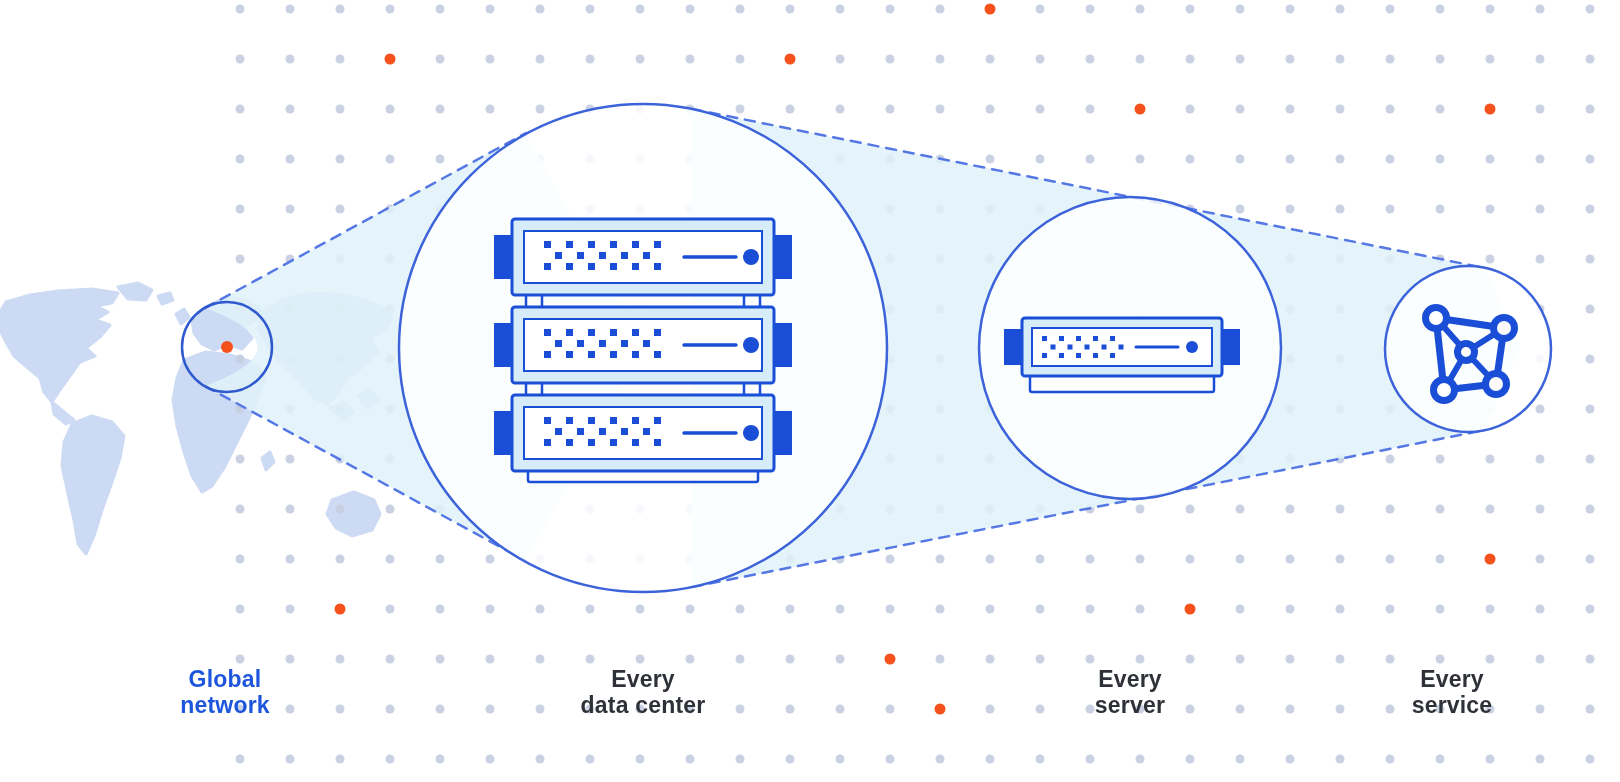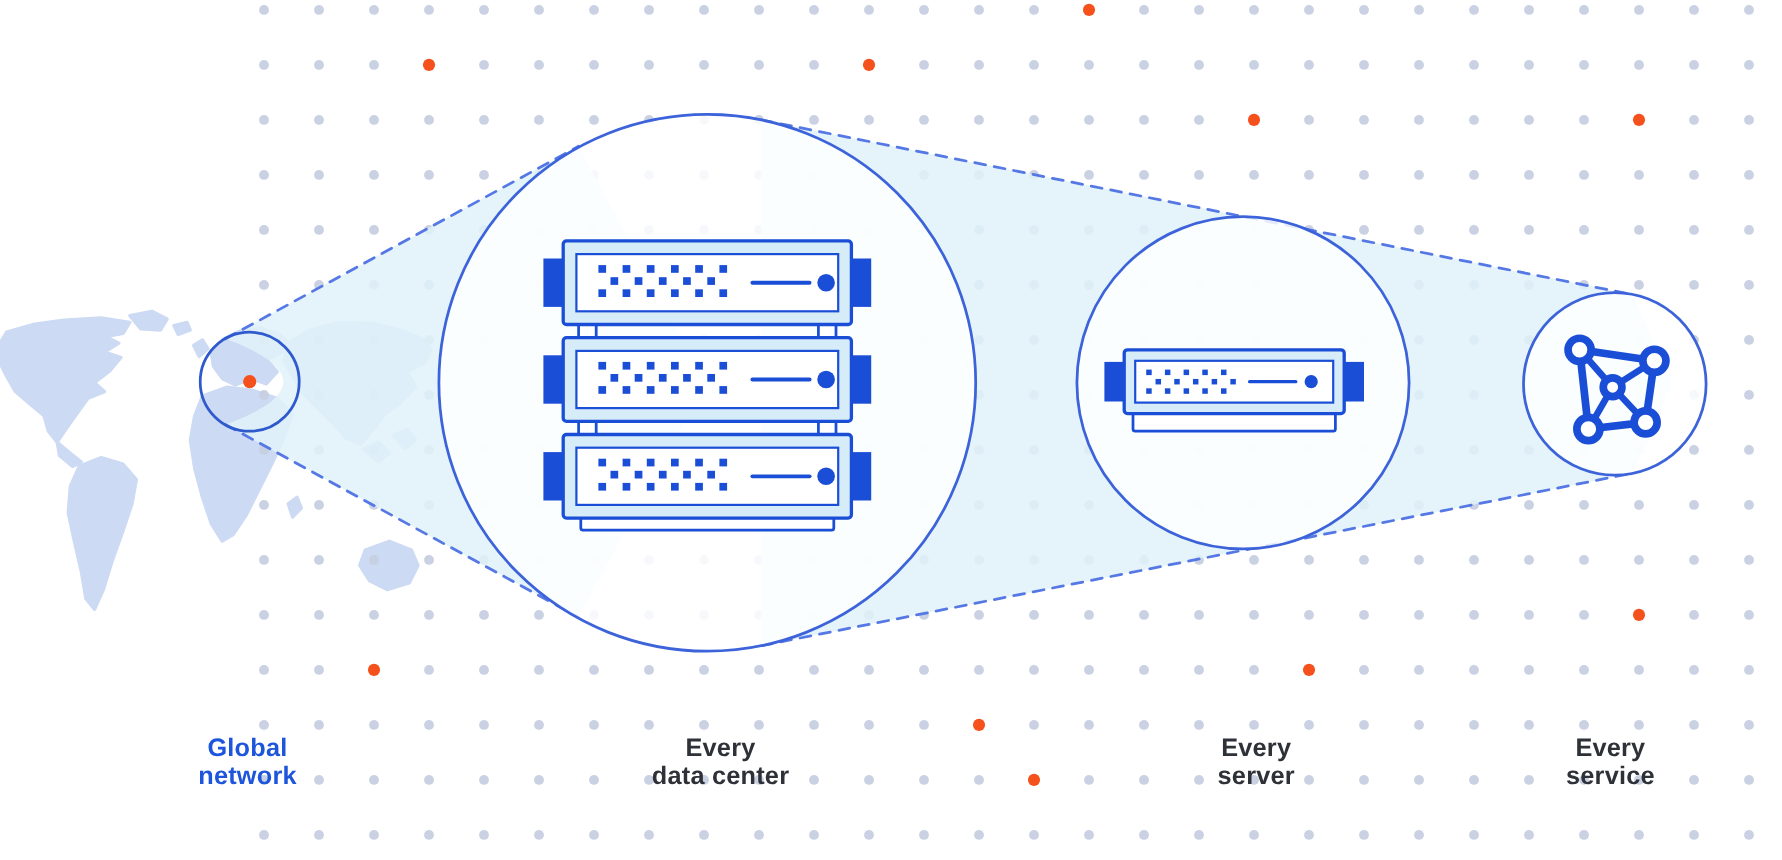--- a/index.html
+++ b/index.html
@@ -31,21 +31,21 @@
   .server-line{stroke:var(--dark-blue);stroke-width:3.5;stroke-linecap:round;}
   .server-led{fill:var(--dark-blue);}
   .matrix-px{fill:var(--dark-blue);}
   .net-edge{stroke:var(--dark-blue);stroke-width:7;stroke-linecap:round;}
   .net-spoke{stroke:var(--dark-blue);stroke-width:6;stroke-linecap:round;}
   .net-node{fill:#fff;stroke:var(--dark-blue);stroke-width:7;}
 
   .label{position:absolute;top:666px;transform:translateX(-50%);
          text-align:center;font-size:23px;font-weight:700;line-height:1.14;
          white-space:pre-line;letter-spacing:.2px;}
-  .label-dark{color:var(--label-dark);margin-left:12px;}
+  .label-dark{color:var(--label-dark);}
   .label-blue{color:var(--label-blue);}
 </style>
 </head>
 <body>
 
 <div class="stage">
 
   <svg width="1620" height="782" viewBox="0 0 1620 782">
 
     <g>

